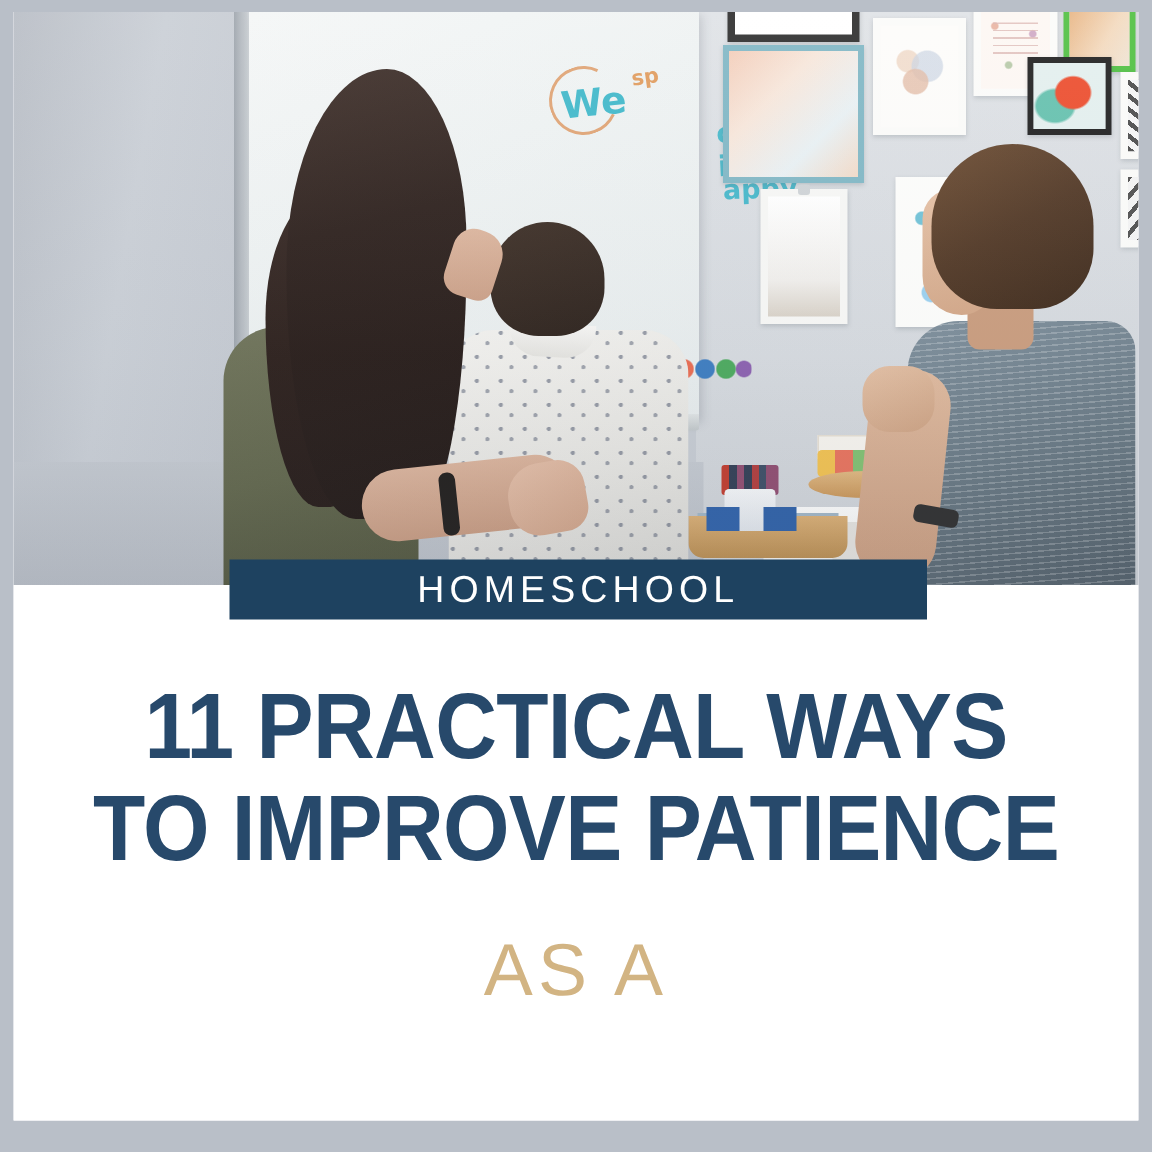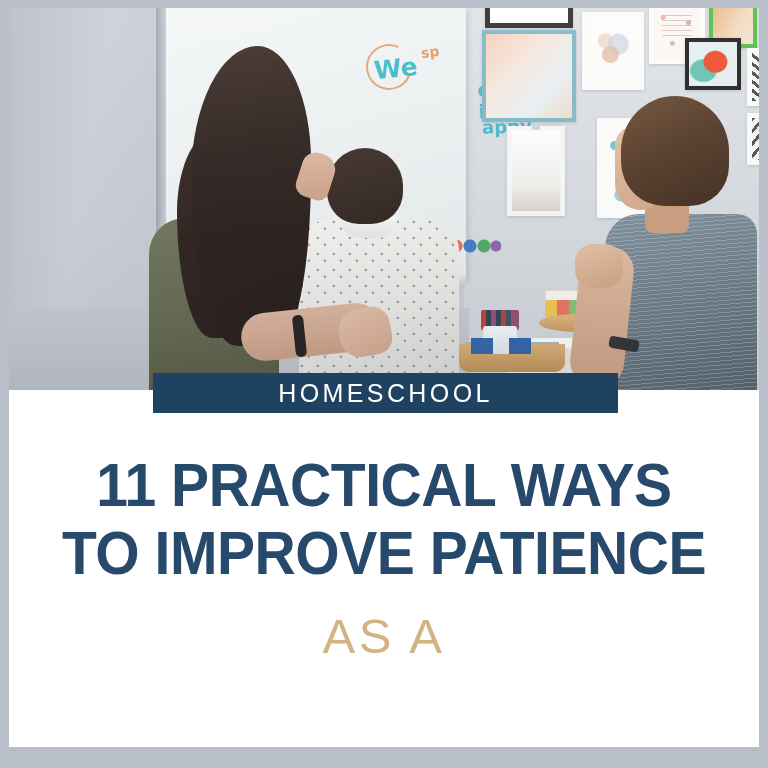--- a/index.html
+++ b/index.html
@@ -365,21 +365,21 @@
 
   .subline {
     color: #d2b483;
     font-family: "Liberation Sans", sans-serif;
     font-weight: 400;
     font-size: 49px;
     line-height: 56px;
     letter-spacing: 3.5px;
     white-space: nowrap;
   }
-  #subline1 { margin-top: 22px; }
+  #subline1 { margin-top: 33px; }
   #subline2 { margin-top: 6px; }
 </style>
 </head>
 <body>
 
 <div id="pin-card">
   <div id="pin-inner">
 
     <div id="photo">
 

